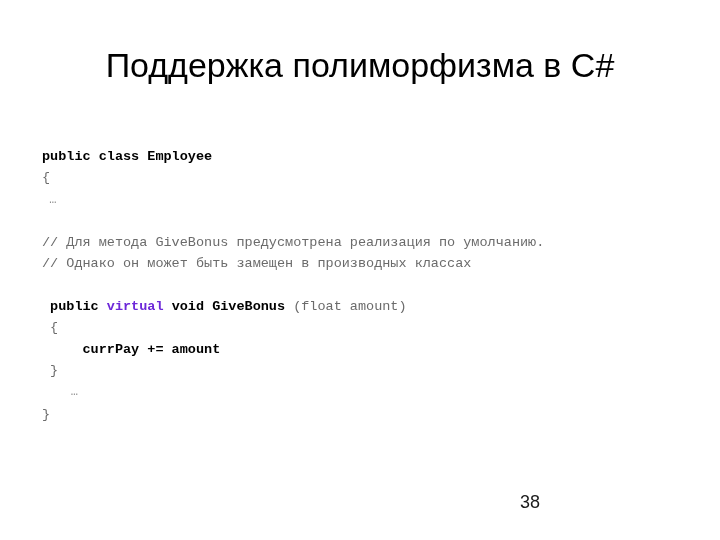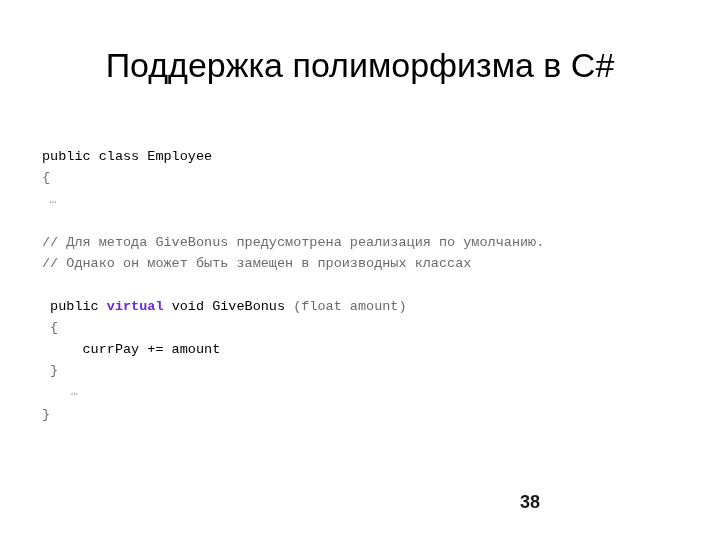--- a/index.html
+++ b/index.html
@@ -43,21 +43,21 @@
     font-size: 13.5px;
     line-height: 21.3px;
     color: #000000;
     white-space: pre;
   }
   .code-line {
     white-space: pre;
     min-height: 21.3px;
   }
   .tok-bold {
-    font-weight: normal;
+    font-weight: bold;
     color: #000000;
   }
   .tok-dim {
     font-weight: normal;
     color: #6b6b6b;
   }
   .tok-kw {
     font-weight: bold;
     color: #6d28d9;
   }
@@ -67,21 +67,21 @@
     font-size: 12px;
   }
   .page-number {
     position: absolute;
     left: 500px;
     top: 492px;
     width: 60px;
     text-align: center;
     font-family: "Liberation Sans", sans-serif;
     font-size: 18px;
-    font-weight: 700;
+    font-weight: 400;
     color: #1a1a1a;
   }
 </style>
 </head>
 <body>
 
 <div class="slide">
 
   <div class="slide-title">Поддержка полиморфизма в C#</div>
 

